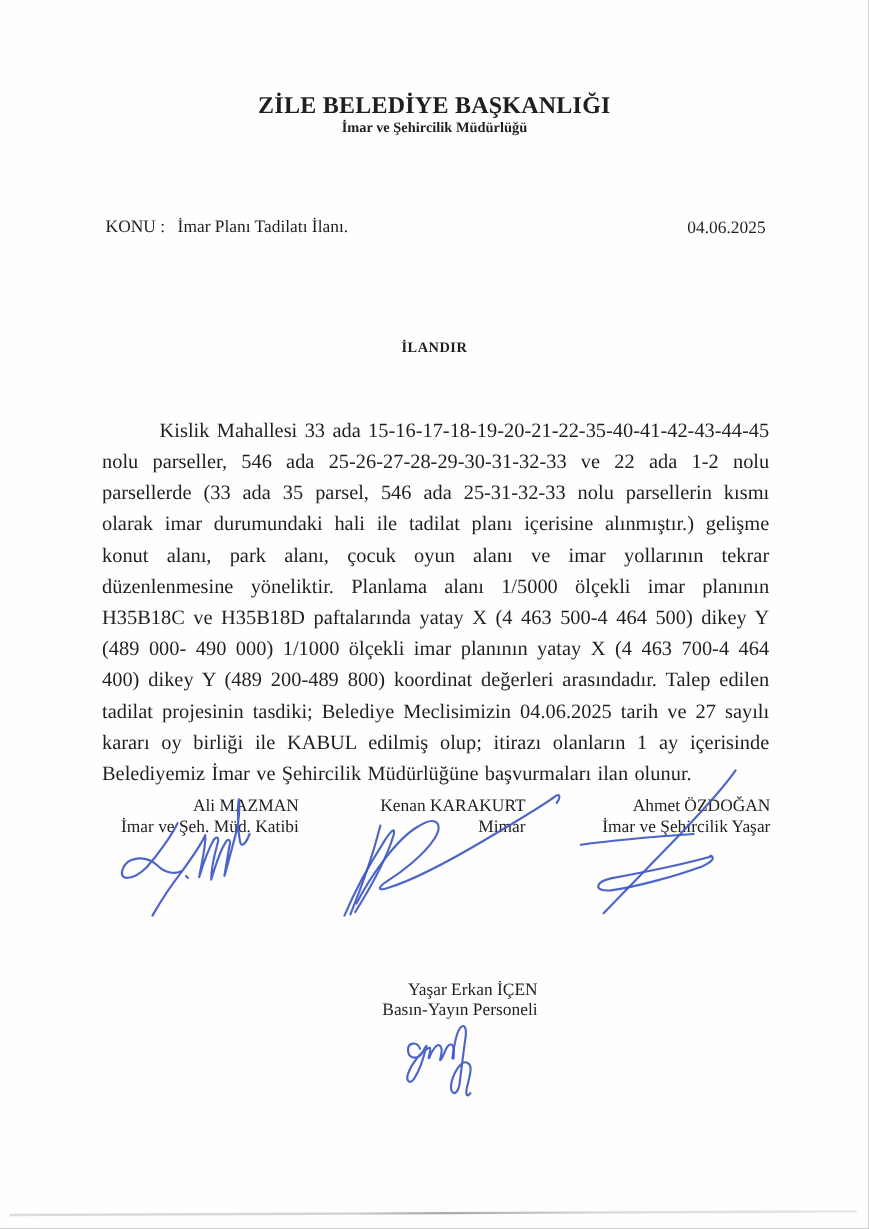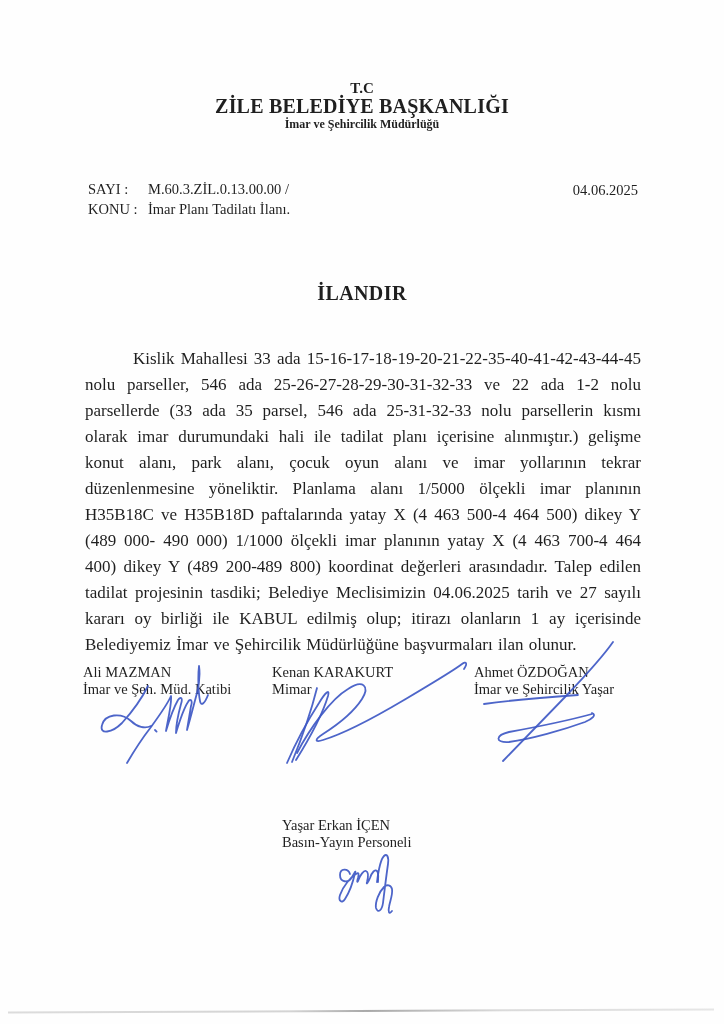--- a/index.html
+++ b/index.html
@@ -14,56 +14,51 @@
   }
   .header{position:absolute;top:79px;left:0;width:100%;text-align:center;font-weight:bold;}
   .header .h1{font-size:15px;line-height:18px;}
   .header .h2{font-size:20px;line-height:18px;letter-spacing:.2px;}
   .header .h3{font-size:12px;line-height:18px;}
   .ref{position:absolute;top:179px;left:88px;font-size:14.5px;}
   .ref .row{display:flex;line-height:20px;}
   .ref .lbl{width:60px;flex:0 0 60px;}
   .date{position:absolute;top:181px;right:86px;font-size:14.5px;line-height:18px;margin-left:27px;}
   .doc-title{position:absolute;top:282px;left:0;width:100%;text-align:center;
-    font-weight:bold;font-size:20px;letter-spacing:.4px;}
+    font-weight:bold;font-size:12px;letter-spacing:.4px;}
   .body-par{
     position:absolute;top:346px;left:85px;width:556px;
     font-size:17px;line-height:26px;text-align:justify;text-indent:48px;
     word-spacing:1px;
   }
-  .sig{position:absolute;text-align:left;font-size:14.5px;line-height:16.5px;}
+  .sig{position:absolute;text-align:right;font-size:14.5px;line-height:16.5px;}
   .sig1{top:664px;left:83px;width:166px;}
   .sig2{top:664px;left:272px;width:166px;}
   .sig3{top:664px;left:474px;width:168px;}
   .sig4{top:817px;left:282px;width:166px;}
   .ink{position:absolute;top:0;left:0;width:724px;height:1024px;pointer-events:none;}
   .ink path{fill:none;stroke-width:1.8;stroke-linecap:round;stroke-linejoin:round;opacity:.92;}
   .scanline{
     position:absolute;top:1010px;left:8px;width:706px;height:2px;
     transform:rotate(-0.25deg);
     background:linear-gradient(90deg,
       #dcdcdc 0%,#d4d4d4 40%,#a8a8a8 51%,#b8b8b8 57%,#dadada 70%,#e6e6e6 100%);
   }
 </style>
 </head>
 <body>
 
 <div class="page">
 
   <div class="header">
-    <div class="h1">T.C</div>
     <div class="h2">ZİLE BELEDİYE BAŞKANLIĞI</div>
     <div class="h3">İmar ve Şehircilik Müdürlüğü</div>
   </div>
 
   <div class="ref">
-    <div class="row">
-      <span class="lbl">SAYI :</span>
-      <span>M.60.3.ZİL.0.13.00.00 /</span>
-    </div>
     <div class="row">
       <span class="lbl">KONU :</span>
       <span>İmar Planı Tadilatı İlanı.</span>
     </div>
   </div>
 
   <div class="date">04.06.2025</div>
 
   <div class="doc-title">İLANDIR</div>
 

